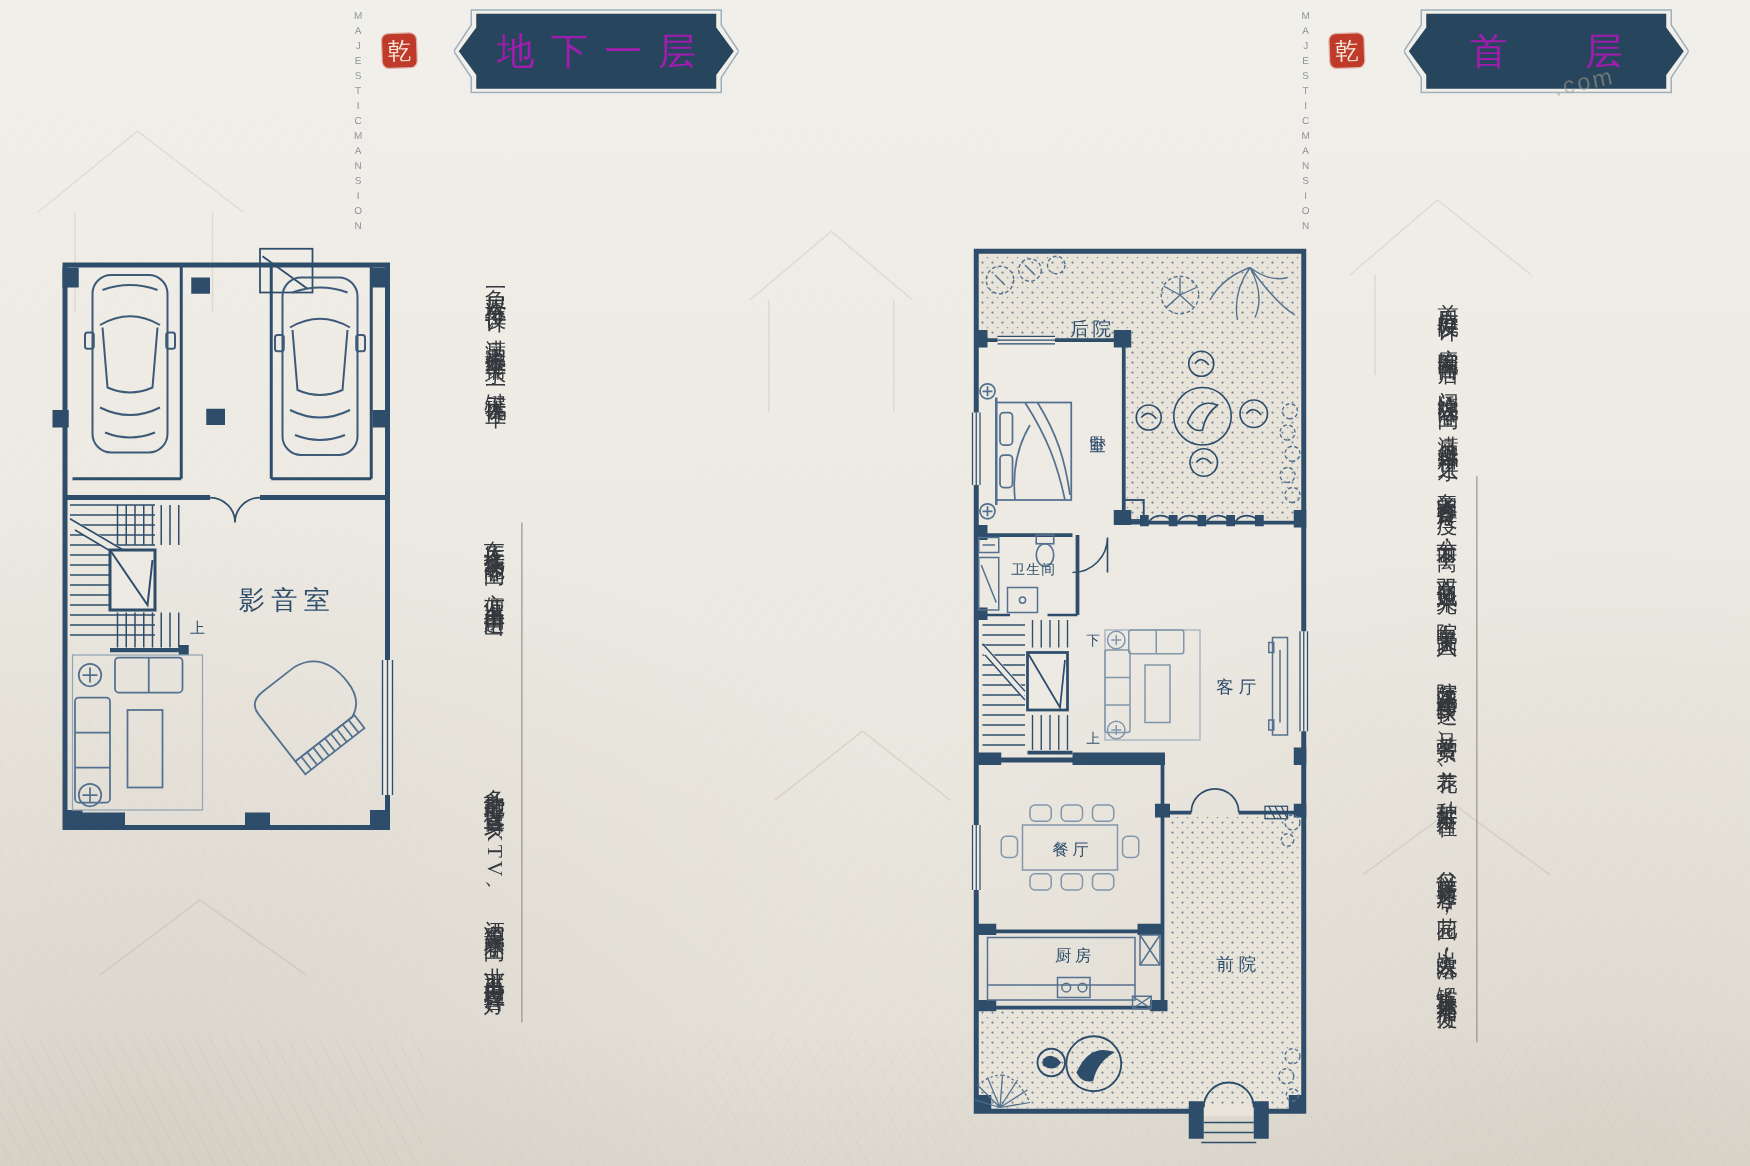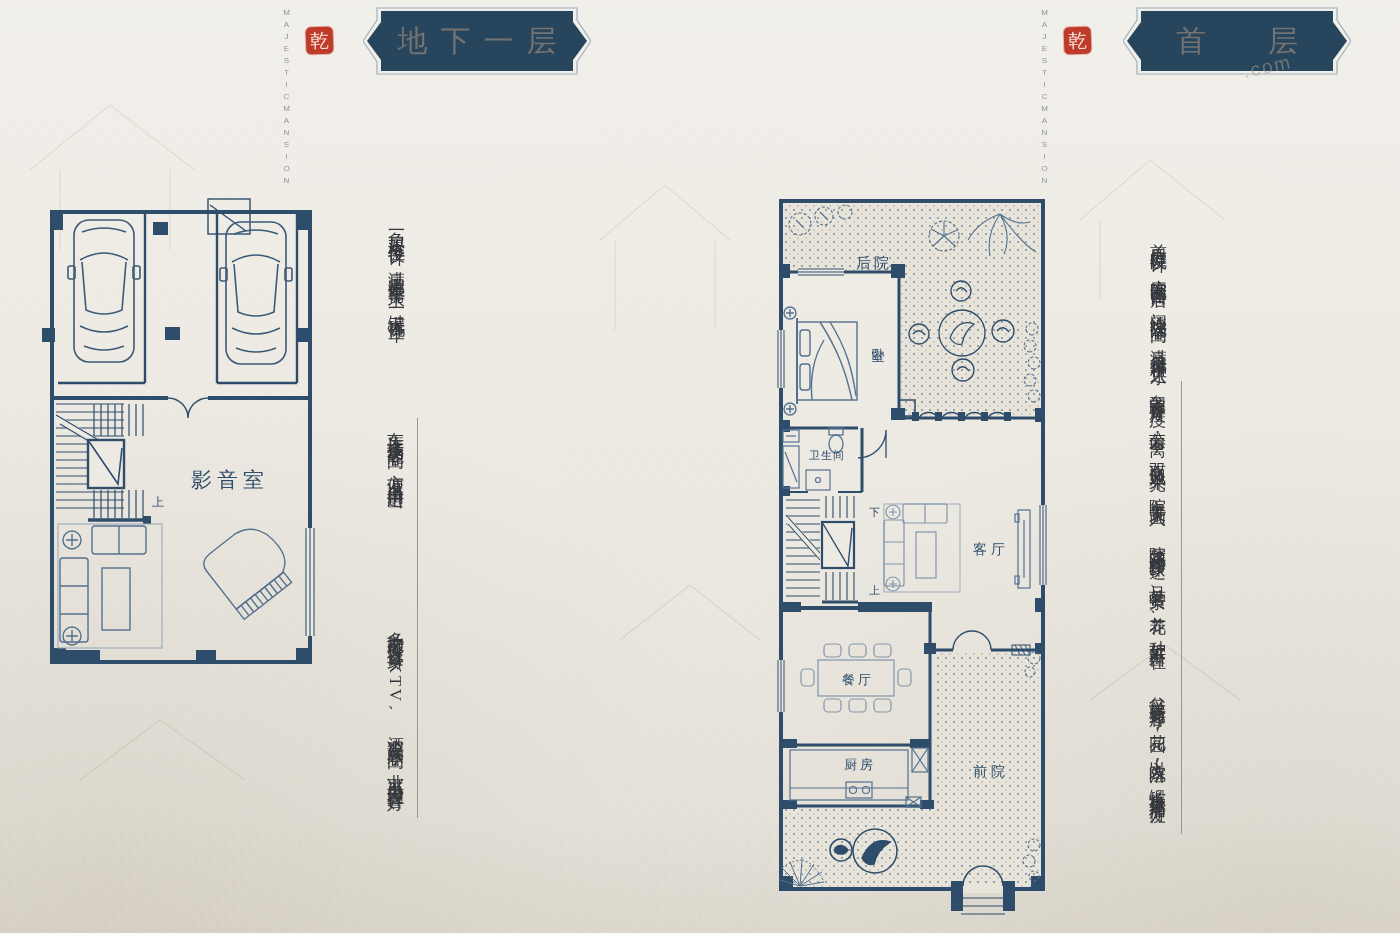--- a/index.html
+++ b/index.html
@@ -15,21 +15,21 @@
       radial-gradient(ellipse at 92% 96%, rgba(170,160,142,.18), transparent 38%),
       linear-gradient(180deg, rgba(255,255,255,.25), rgba(200,192,176,.12) 88%, rgba(180,170,152,.22));
   }
   .bg-sketch{position:absolute;left:0;top:0;}
 
   
   .banner{position:absolute;width:228px;height:68px;}
   .banner svg{position:absolute;left:0;top:0;}
   .banner .title{
     position:absolute;inset:0;display:flex;align-items:center;justify-content:center;
-    color:#737373;font-size:30px;letter-spacing:13px;padding-left:13px;
+    color:#a21caf;font-size:30px;letter-spacing:13px;padding-left:13px;
   }
   .banner .title.split{letter-spacing:0;padding-left:0;gap:62px;}
   .banner-left{left:363px;top:7px;}
   .banner-right{left:1123px;top:7px;}
 
   
   .seal{
     position:absolute;width:27px;height:27px;background:#bf3a28;border-radius:5px;
     color:#f4e8dc;display:flex;align-items:center;justify-content:center;
     font-size:19px;transform:rotate(-2deg);box-shadow:0 0 0 1px rgba(191,58,40,.35);

